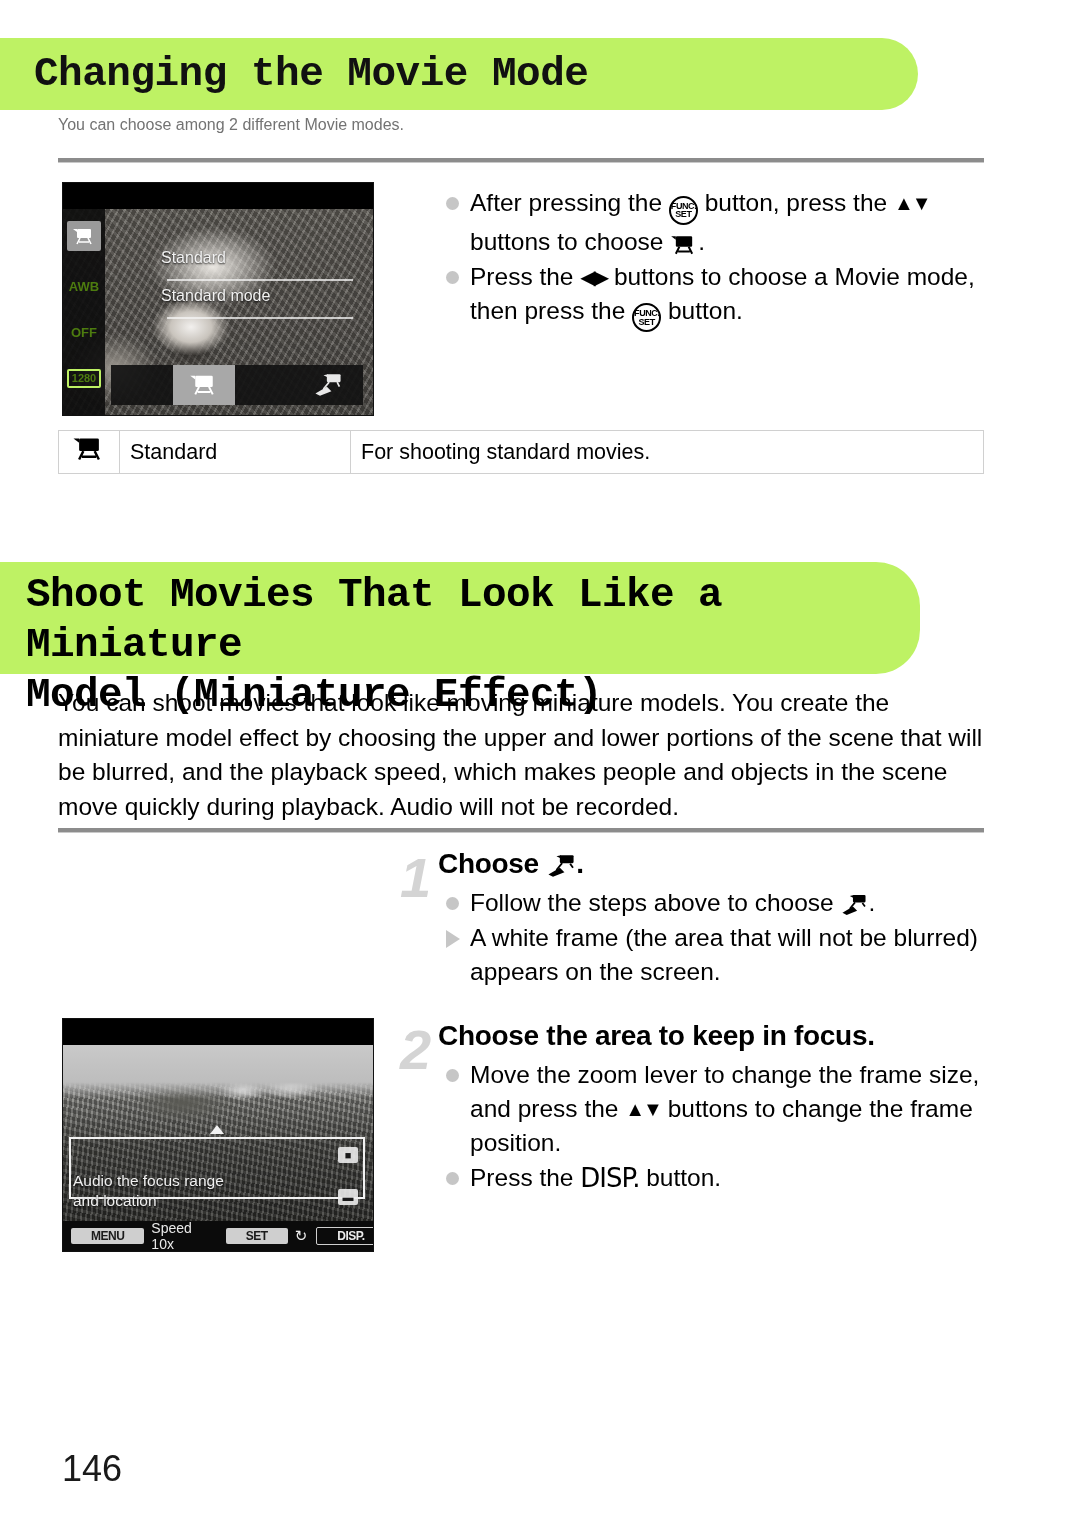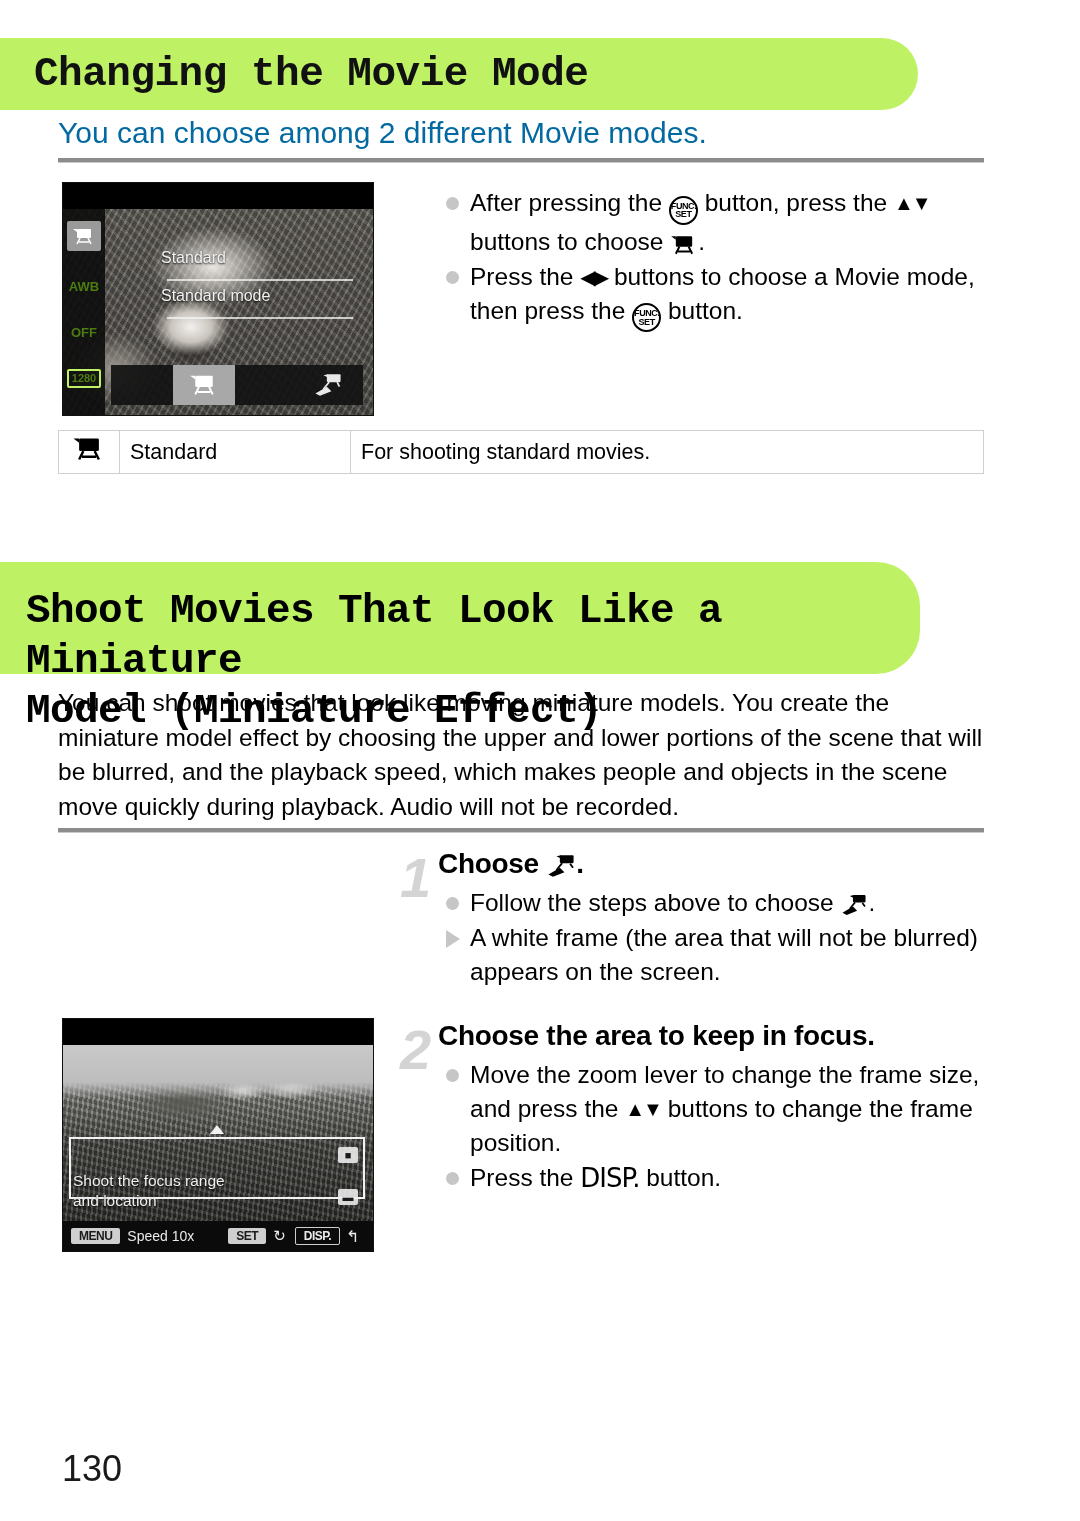--- a/index.html
+++ b/index.html
@@ -40,27 +40,27 @@
   }
 
   #banner-2 { top: 562px; width: 920px; height: 112px; }
   #banner-2 .h2line {
     font-size: 41px;
     font-weight: bold;
     letter-spacing: -0.6px;
     padding-left: 26px;
     line-height: 50px;
   }
-  #banner-2 .h2wrap { padding-top: 24px; }
+  #banner-2 .h2wrap { padding-top: 8px; }
 
   
   .intro {
     position: absolute;
-    font-size: 30px;
-    color: #0369a1;
+    font-size: 16px;
+    color: #737373;
   }
   #intro-1 { top: 116px; left: 58px; }
 
   #body-para {
     position: absolute;
     top: 686px;
     left: 58px;
     width: 926px;
     font-size: 24.5px;
     line-height: 34.5px;
@@ -234,21 +234,21 @@
     display: flex;
     align-items: center;
     color: #eaeaea;
     font-size: 14px;
   }
   .badge {
     background: #cfcfcf;
     color: #1b1b1b;
     font-weight: bold;
     font-size: 12px;
-    padding: 1px 8px;
+    padding: 1px 20px;
     border-radius: 2px;
     letter-spacing: -0.5px;
     display: inline-block;
   }
   .badge.hollow {
     background: transparent;
     color: #eaeaea;
     border: 1px solid #cfcfcf;
   }
 
@@ -496,21 +496,21 @@
 <div class="lcd" id="lcd-2">
   <div class="lcd-photo" id="photo-2"></div>
   <div id="frame-2"></div>
 
   <div id="zoomctl-2">
     <div class="zoom-pill">■</div>
     <div class="zoom-pill">▬</div>
   </div>
 
   <div id="hint-2">
-    <div>Shoot the focus range</div>
+    <div>Audio the focus range</div>
     <div>and location</div>
   </div>
 
   <div id="bottombar-2">
     <span class="badge" style="margin-left:8px">MENU</span>
     <span style="margin-left:7px">Speed 10x</span>
     <span class="badge" style="margin-left:34px">SET</span>
     <span style="margin-left:7px;font-size:15px">↻</span>
     <span class="badge hollow" style="margin-left:9px">DISP.</span>
     <span style="margin-left:6px;font-size:16px">↰</span>
@@ -525,13 +525,13 @@
       <span class="dot"></span>
       <span><span>Move the zoom lever to change the frame size, and press the </span><span class="ic ic-updown">▲▼</span><span> buttons to change the frame position.</span></span>
     </div>
     <div class="bl">
       <span class="dot"></span>
       <span><span>Press the </span><span class="ic ic-disp">DISP.</span><span> button.</span></span>
     </div>
   </div>
 </div>
 
-<div id="page-number">130</div>
+<div id="page-number">146</div>
 
 </body></html>

